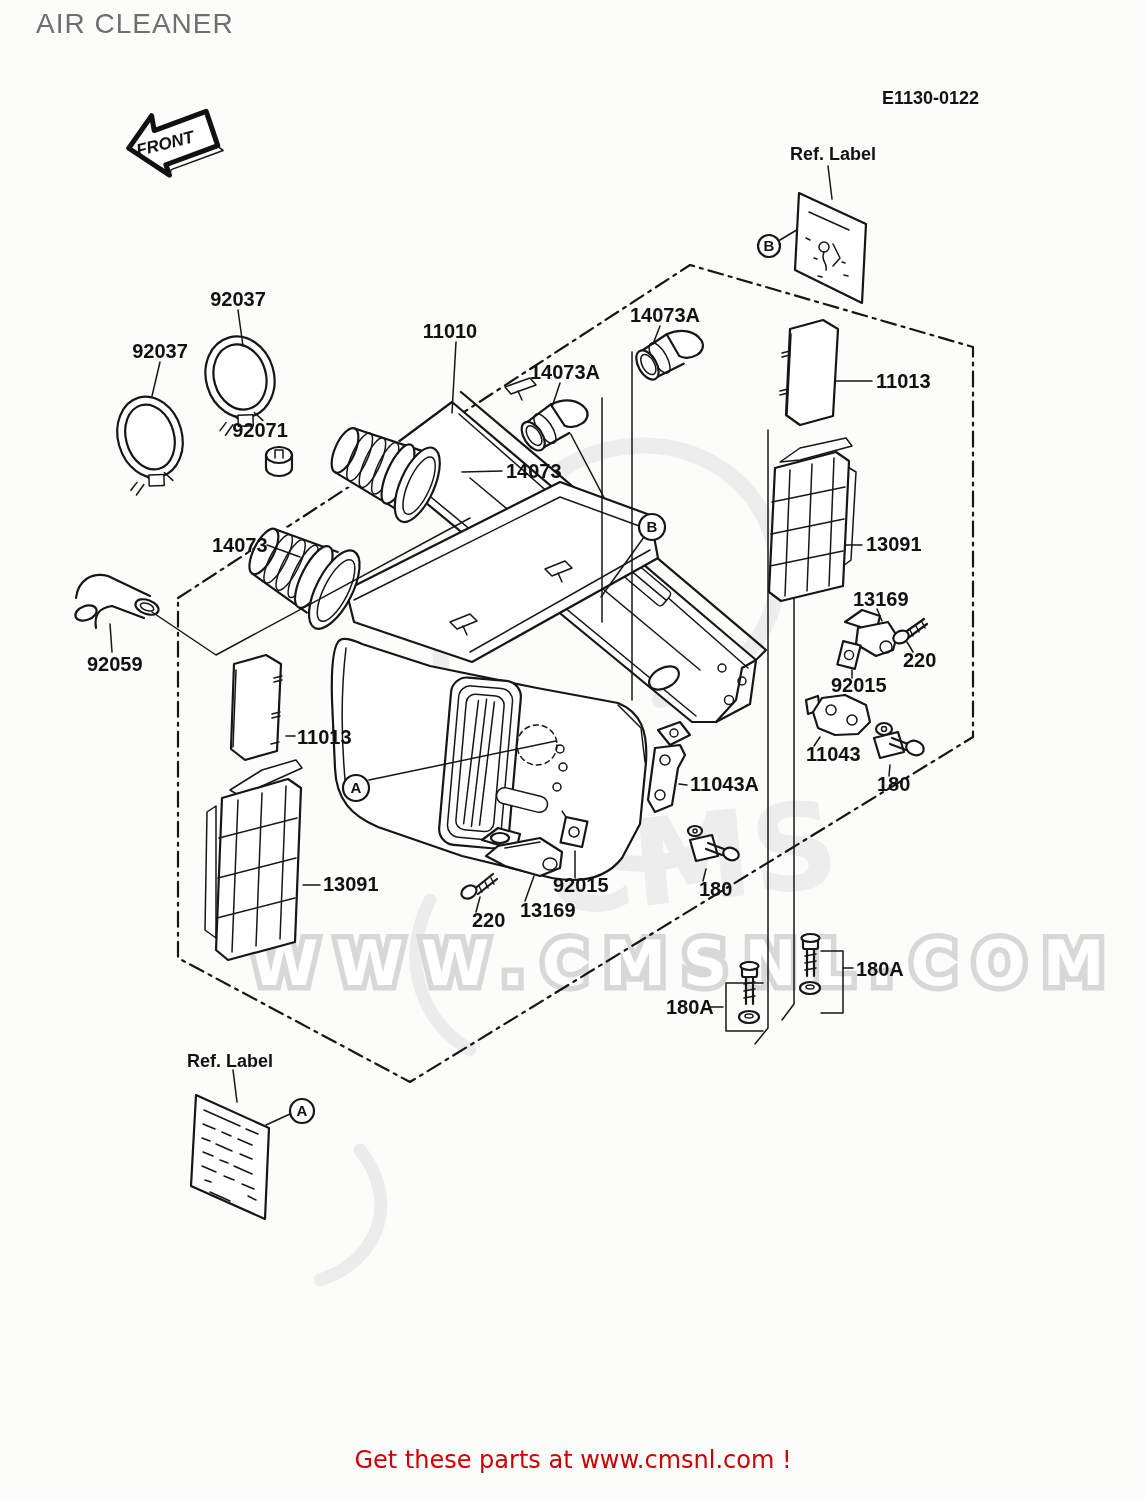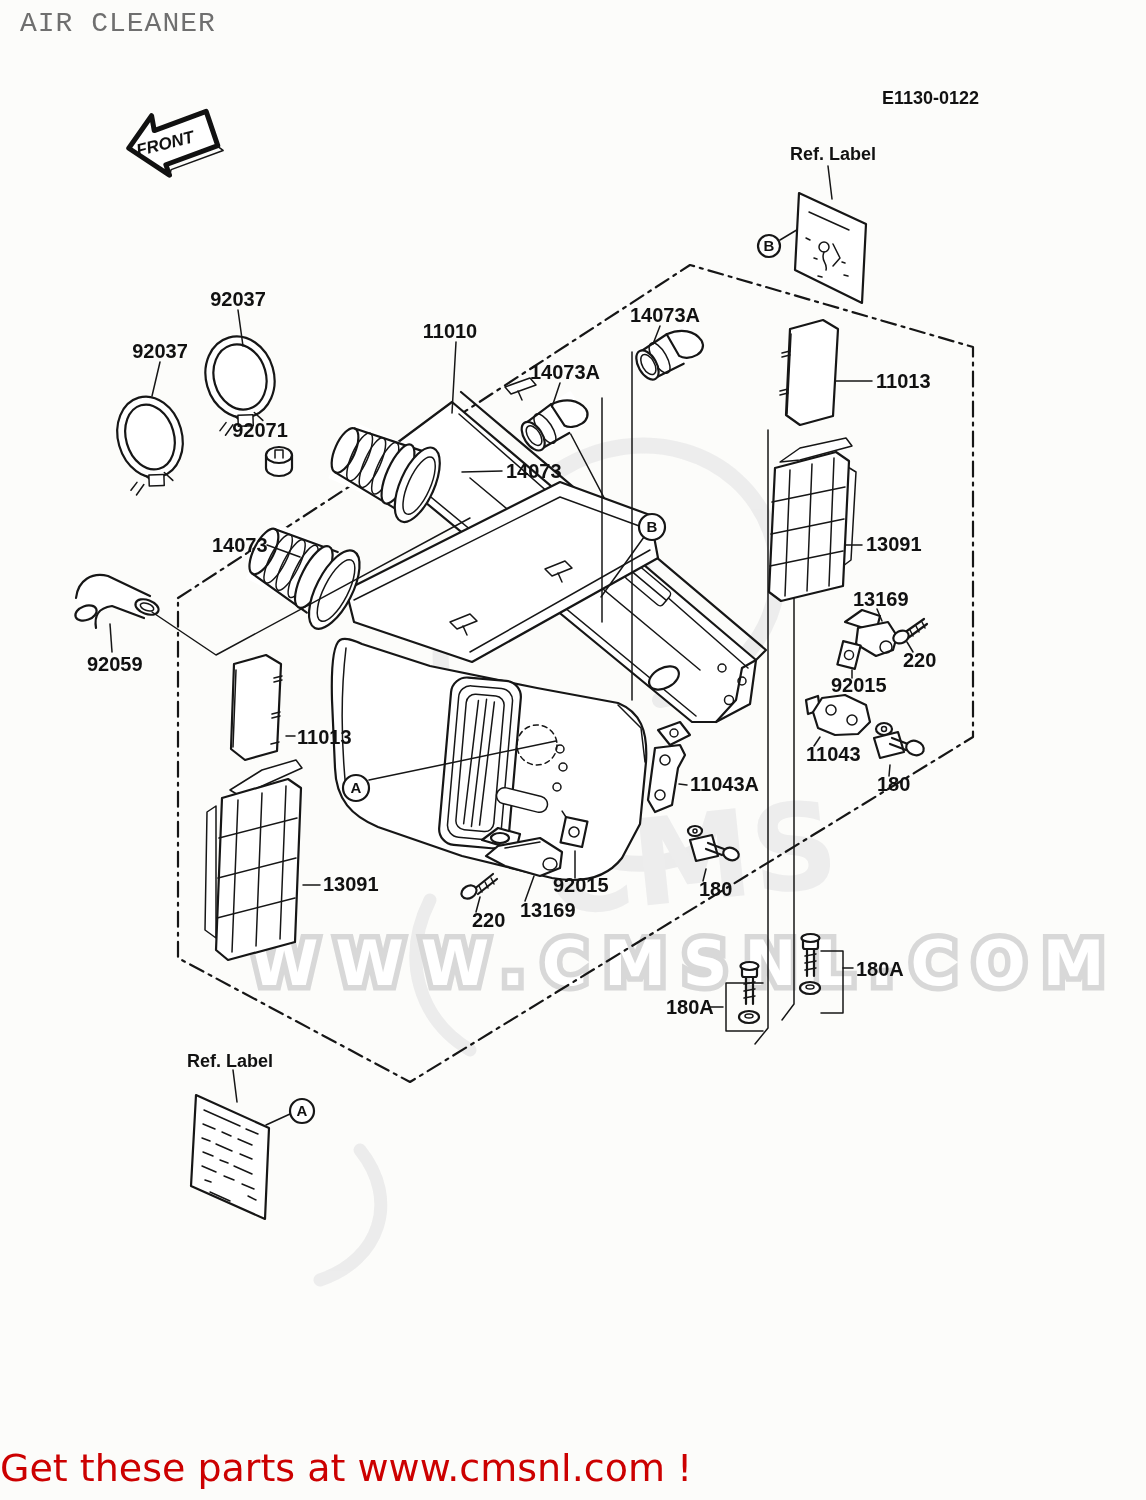--- a/index.html
+++ b/index.html
@@ -1,21 +1,21 @@
 <!DOCTYPE html>
 <html><head>
 <meta charset="utf-8">
 <style>
   html,body{margin:0;padding:0;background:#ffffff;}
   .stage{position:relative;width:1146px;height:1500px;background:#fcfcfa;overflow:hidden;
          font-family:"Liberation Sans",sans-serif;}
-  .page-title{position:absolute;left:20px;top:8px;font-size:28px;color:#6f6f6f;
-              letter-spacing:1px;font-family:Liberation Mono, monospace;}
-  .footer-text{position:absolute;left:0;top:1446px;width:100%;text-align:left;
-               font-family:"DejaVu Sans",sans-serif;font-size:38px;color:#cc0000;}
+  .page-title{position:absolute;left:36px;top:8px;font-size:28px;color:#6f6f6f;
+              letter-spacing:1px;font-family:Liberation Sans, sans-serif;}
+  .footer-text{position:absolute;left:0;top:1446px;width:100%;text-align:center;
+               font-family:"DejaVu Sans",sans-serif;font-size:24px;color:#cc0000;}
   svg{position:absolute;left:0;top:0;}
   .s{fill:none;stroke:#161616;stroke-width:2.2;stroke-linecap:round;stroke-linejoin:round;}
   .t{fill:none;stroke:#161616;stroke-width:1.5;stroke-linecap:round;stroke-linejoin:round;}
   .w{fill:#ffffff;}
   .d{stroke-dasharray:15 6 3 6;}
   .dsh{stroke-dasharray:5 4;}
   .lbl{font-family:"Liberation Sans",sans-serif;font-weight:bold;font-size:20px;fill:#111;}
   .lblc{text-anchor:middle;}
   .lbls{font-size:18px;}
   .mk{font-family:"Liberation Sans",sans-serif;font-weight:bold;font-size:15px;fill:#111;

